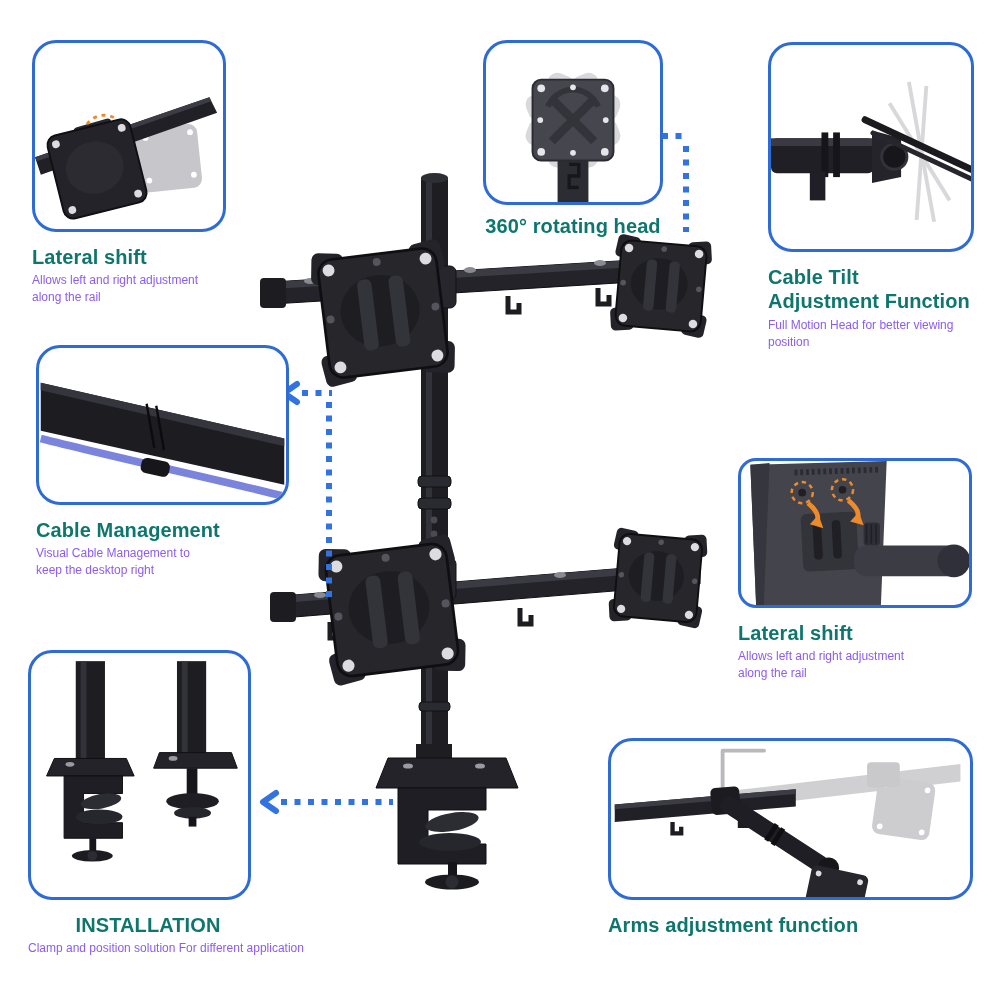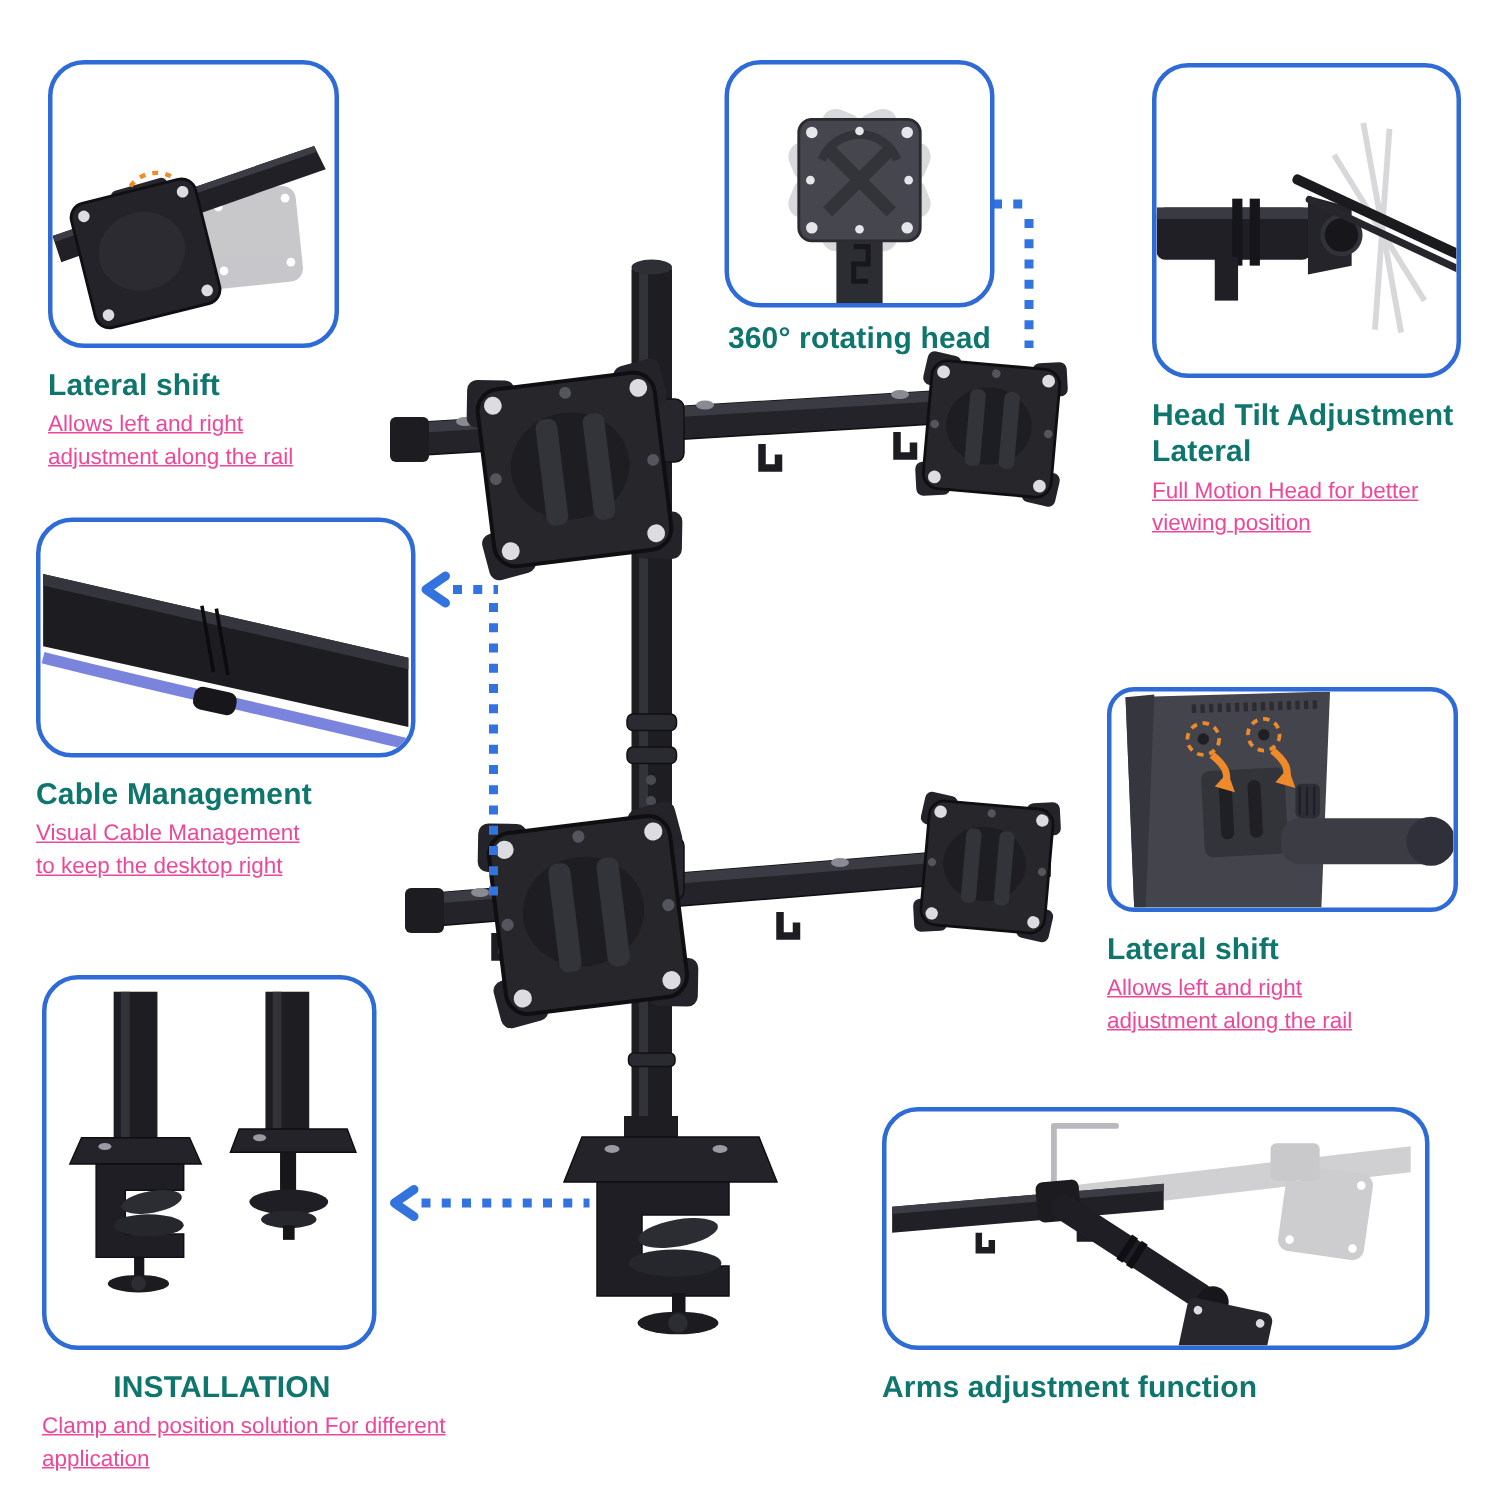--- a/index.html
+++ b/index.html
@@ -3,21 +3,21 @@
 <meta charset="utf-8">
 <style>
   html,body{margin:0;padding:0;background:#ffffff;}
   .stage{position:relative;width:1000px;height:1000px;background:#ffffff;overflow:hidden;
          font-family:"Liberation Sans",sans-serif;color:#131316;}
   svg{display:block}
   .layer{position:absolute;left:0;top:0;width:1000px;height:1000px;}
   .callout{position:absolute;z-index:3;}
   .frame{border:3px solid #2e6bd6;border-radius:24px;background:#ffffff;overflow:hidden;box-sizing:border-box;}
   .callout h3{margin:13px 0 3px;font-size:20px;line-height:1.22;font-weight:700;color:#0f766e;letter-spacing:.1px;}
-  .callout p{margin:2px 0 0;font-size:15px;line-height:1.42;color:#ec4899;text-decoration:underline;}
+  .callout p{margin:2px 0 0;font-size:12px;line-height:1.42;color:#8b5cf6;}
   .center-title{text-align:center;}
 </style>
 </head>
 <body>
 
 <div class="stage">
 
   <svg class="layer" viewBox="0 0 1000 1000" aria-hidden="true">
     <defs>
       <g id="vesa">
@@ -182,25 +182,25 @@
         <rect x="64" y="90" width="7" height="46" fill="#15151a"></rect>
         <rect x="40" y="130" width="16" height="30" fill="#1f1f25"></rect>
         <polygon points="104,88 134,96 134,136 104,142" fill="#24242a"></polygon>
         <circle cx="127" cy="115" r="13" fill="#17171b" stroke="#32323a" stroke-width="3"></circle>
         <g transform="translate(128,92) rotate(25)">
           <rect x="-38" y="-4" width="152" height="7" rx="3" fill="#1a1a1f"></rect>
           <rect x="-24" y="6" width="120" height="5" rx="2.5" fill="#26262c"></rect>
         </g>
       </svg>
     </div>
-    <h3 style="width:206px;">Head Tilt Adjustment Lateral</h3>
+    <h3 style="width:206px;">Cable Tilt Adjustment Function</h3>
     <p style="width:210px;">Full Motion Head for better viewing position</p>
   </div>
 
-  <div class="callout" style="left:24px;top:345px;">
+  <div class="callout" style="left:36px;top:345px;">
     <div class="frame" style="width:253px;height:160px;">
       <svg viewBox="0 0 253 160" width="247" height="154">
         <polygon points="0,36 253,94 253,142 0,86" fill="#1c1c21"></polygon>
         <polygon points="0,36 253,94 253,102 0,44" fill="#35353d"></polygon>
         <path d="M110,58 L118,104 M120,60 L128,106" stroke="#0c0c0f" stroke-width="2.5"></path>
         <path d="M0,94 C70,112 180,136 253,154" stroke="#7b84dd" stroke-width="8" fill="none"></path>
         <rect x="104" y="116" width="30" height="16" rx="6" fill="#17171b" transform="rotate(12 119 124)"></rect>
       </svg>
     </div>
     <h3 style="width:250px;">Cable Management</h3>
@@ -258,21 +258,21 @@
         <rect x="160" y="118" width="11" height="32" fill="#17171b"></rect>
         <ellipse cx="166" cy="152" rx="27" ry="8.5" fill="#1e1e24"></ellipse>
         <ellipse cx="166" cy="164" rx="19" ry="6" fill="#26262d"></ellipse>
         <rect x="162" y="168" width="8" height="10" fill="#16161a"></rect>
       </svg>
     </div>
     <h3 style="width:240px;text-align:center;">INSTALLATION</h3>
     <p style="width:278px;">Clamp and position solution For different application</p>
   </div>
 
-  <div class="callout" style="left:588px;top:738px;">
+  <div class="callout" style="left:608px;top:738px;">
     <div class="frame" style="width:365px;height:162px;">
       <svg viewBox="0 0 365 162" width="359" height="156">
 
         <g opacity="0.5">
           <polygon points="118,52 359,24 359,42 118,70" fill="#a2a2a8"></polygon>
           <g transform="translate(300,70) rotate(8)">
             <rect x="-30" y="-30" width="60" height="60" rx="8" fill="#9c9ca3"></rect>
             <circle cx="-22" cy="-22" r="3" fill="#fff"></circle>
               <circle cx="22" cy="-22" r="3" fill="#fff"></circle>
             <circle cx="-22" cy="22" r="3" fill="#fff"></circle>

